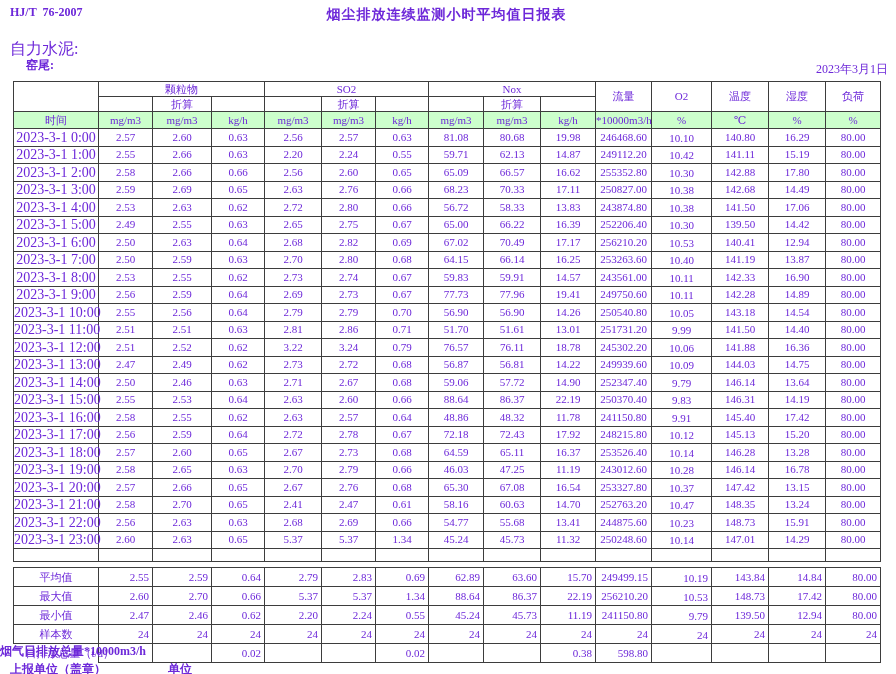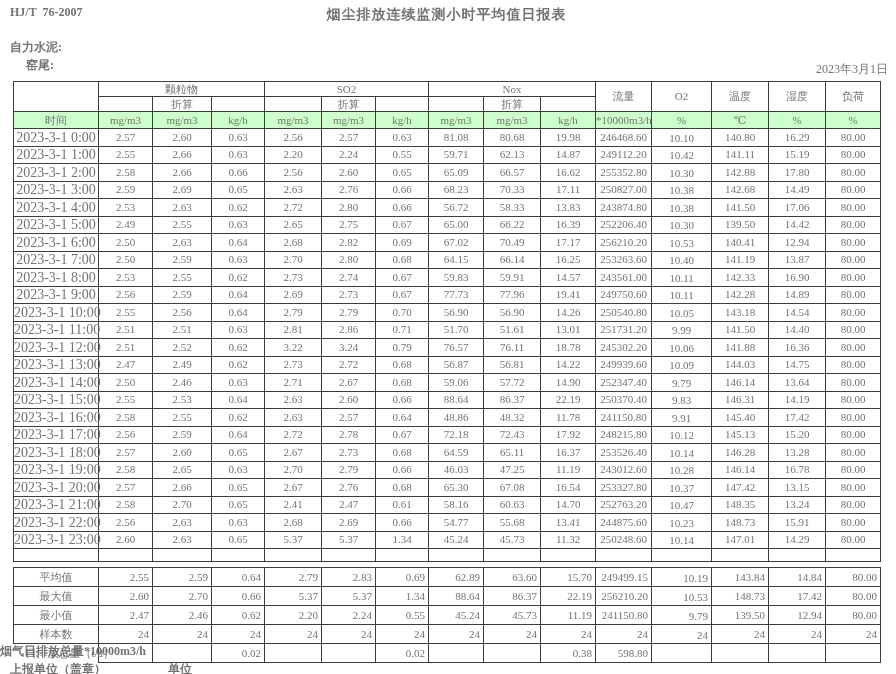--- a/index.html
+++ b/index.html
@@ -1,23 +1,23 @@
 <!DOCTYPE html>
 <html><head>
 <meta charset="utf-8">
 <style>
   html,body{margin:0;padding:0;background:#ffffff;}
   .page{
     position:relative;width:896px;height:674px;background:#ffffff;
-    font-family:"Liberation Serif","DejaVu Serif",serif;color:#737373;
+    font-family:"Liberation Serif","DejaVu Serif",serif;color:#6d28d9;
     overflow:hidden;
   }
   .standard{position:absolute;left:10px;top:5px;font-size:12px;font-weight:bold;white-space:pre;}
   .title{position:absolute;left:13px;top:6px;width:867px;text-align:center;font-size:14px;font-weight:bold;letter-spacing:1px;}
-  .company{position:absolute;left:10px;top:39px;font-size:12px;font-weight:bold;}
+  .company{position:absolute;left:10px;top:39px;font-size:16px;font-weight:normal;}
   .location{position:absolute;left:26px;top:57px;font-size:12px;font-weight:bold;}
   .date{position:absolute;right:8px;top:61px;font-size:12px;}
   .tablewrap{position:absolute;left:13px;top:81px;width:868px;}
   table{border-collapse:collapse;table-layout:fixed;width:867px;}
   td{border:1px solid #3d3d3d;font-size:11px;text-align:center;height:15px;line-height:13px;
      padding:0;white-space:nowrap;overflow:visible;vertical-align:middle;}
   .h1 td,.h2 td{height:14px;}
   .units td{background:#ccffcc;height:16px;}
   tbody.data td{height:15.5px;}
   td.time{font-size:14px;}

